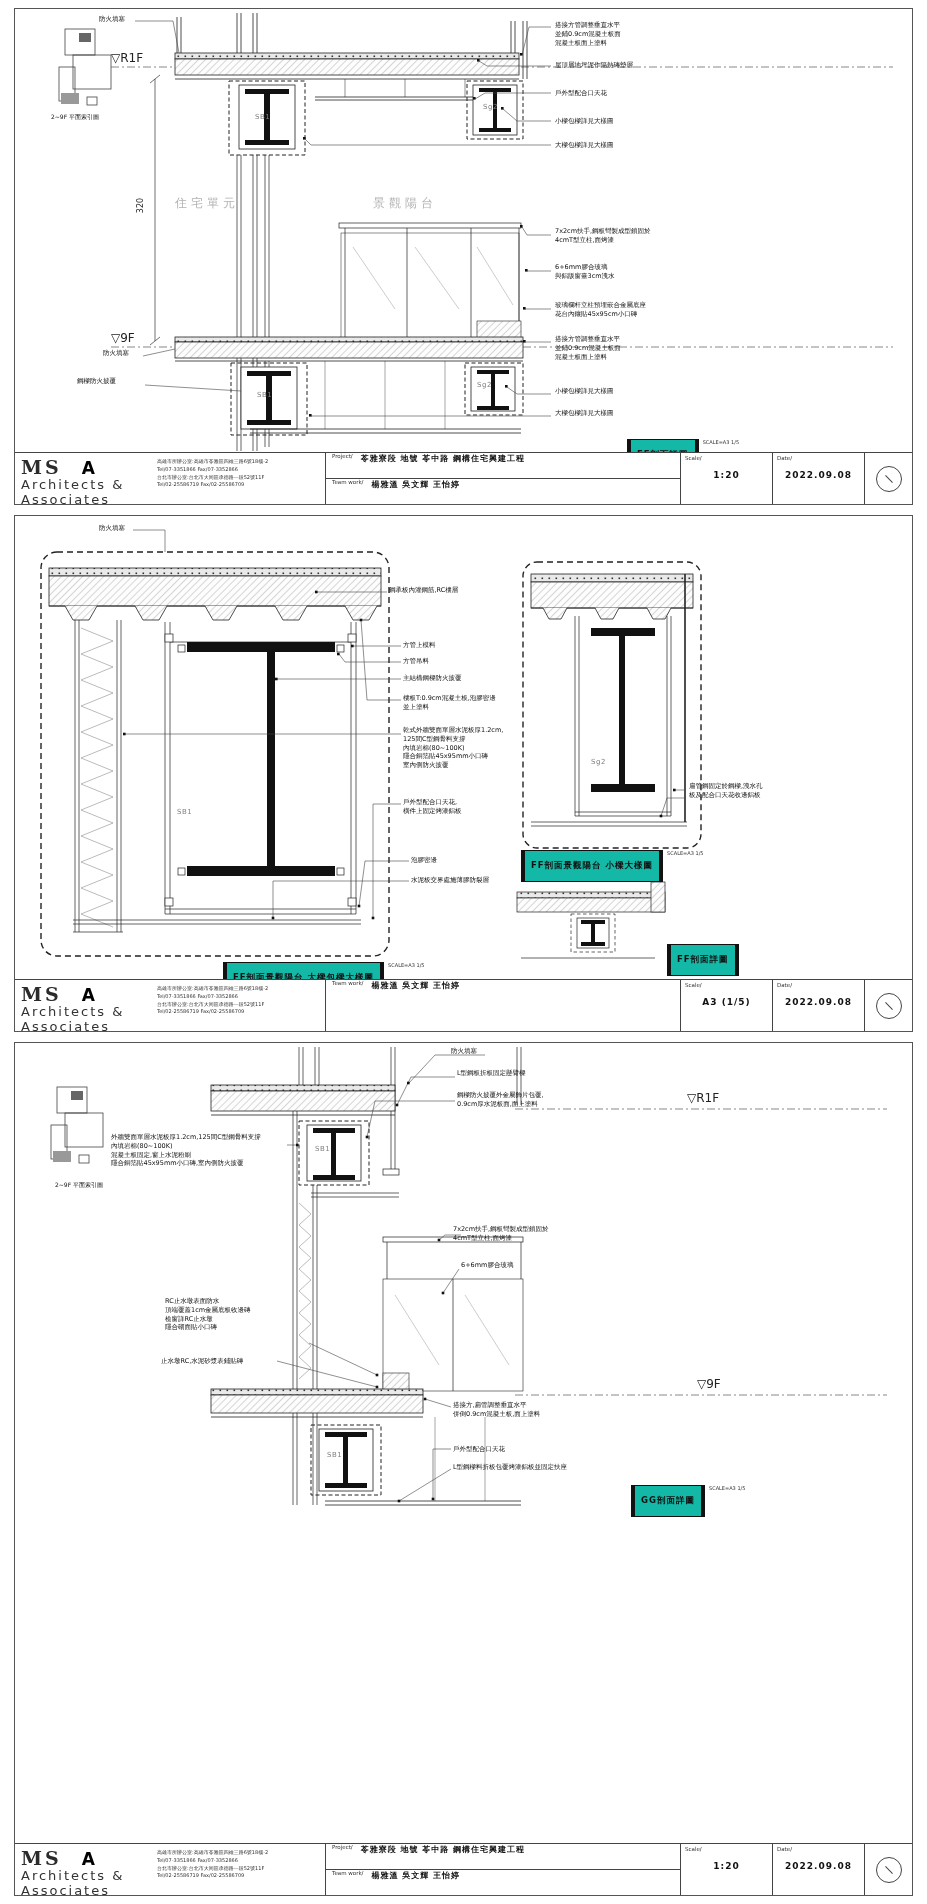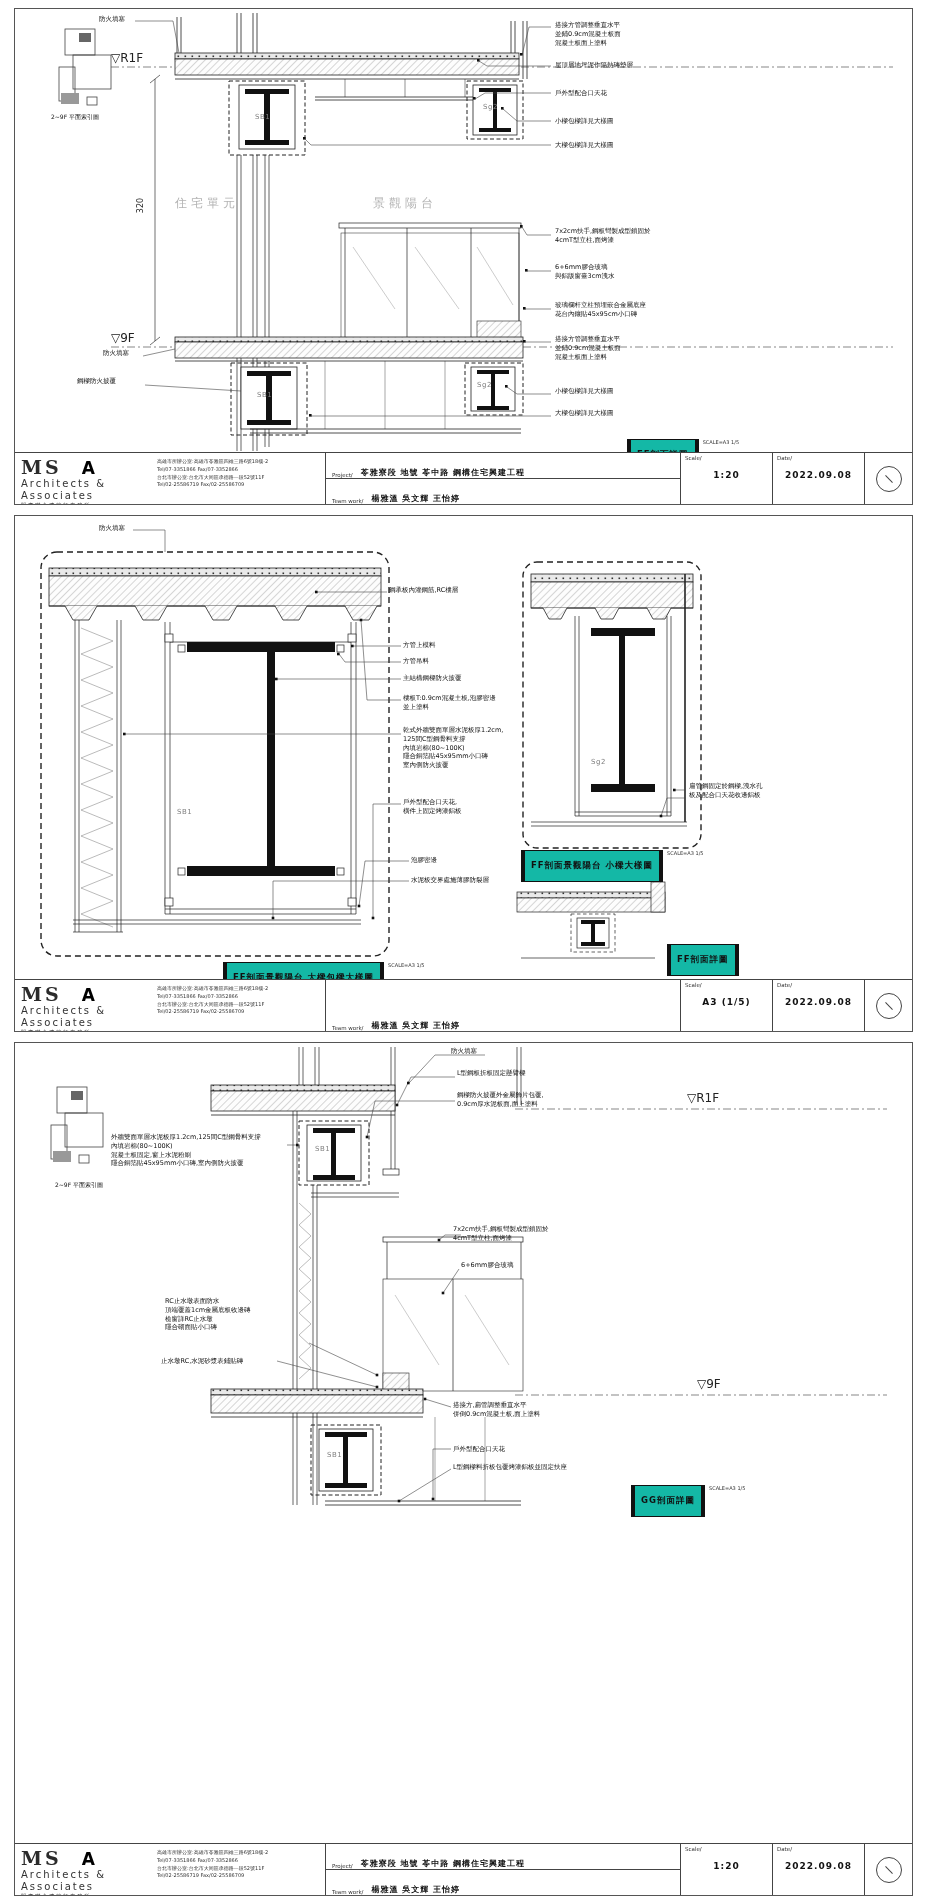--- a/index.html
+++ b/index.html
@@ -17,25 +17,25 @@
 .dim{position:absolute;font-size:8px;transform:rotate(-90deg);transform-origin:center;color:#222}
 .kp{position:absolute;font-size:6px;color:#111}
 .cap{position:absolute;display:flex;gap:4px;align-items:flex-start}
 .capbox{border:1px solid #111;border-left:4px solid #111;border-right:4px solid #111;padding:9px 6px;font-size:8.5px;font-weight:bold;letter-spacing:1px;background:#14b8a6;white-space:nowrap}
 .capsc{font-size:5px;color:#333;line-height:1.4}
 .titleblock{position:absolute;left:0;right:0;bottom:0;height:52px;border-top:1px solid #444;display:flex;background:#fff}
 .tb-logo{width:138px;padding:3px 6px 2px}
 .ms-row{display:flex;align-items:baseline;gap:20px}
 .ms{font-size:19px;font-weight:bold;letter-spacing:3px;color:#2b2b2b;font-family:"DejaVu Serif","Liberation Serif",serif}
 .la{font-size:17px;font-weight:bold;color:#000}
-.fen{font-size:10px;letter-spacing:2px;color:#333;line-height:1.15}
+.fen{font-size:13px;letter-spacing:2px;color:#333;line-height:1.15}
 .fzh{font-size:5.5px;letter-spacing:1.5px;color:#444;margin-top:1px}
 .tb-addr{width:172px;padding:5px 4px;font-size:5px;color:#333;line-height:1.55}
 .tb-main{flex:1;border-left:1px solid #444;display:flex;flex-direction:column}
-.tb-row{flex:1;display:flex;align-items:flex-end;padding:0 6px;gap:8px}
+.tb-row{flex:1;display:flex;align-items:flex-start;padding:0 6px;gap:8px}
 .tb-row + .tb-row{border-top:1px solid #444}
 .tb-lab{font-size:5.5px;color:#333;white-space:nowrap}
 .tb-val{font-size:8px;font-weight:bold;letter-spacing:1px;white-space:nowrap}
 .tb-cell{width:92px;border-left:1px solid #444;display:flex;flex-direction:column;padding:2px 4px}
 .tb-big{font-size:9px;font-weight:bold;text-align:center;margin-top:9px;letter-spacing:1px}
 .tb-stamp{width:48px;border-left:1px solid #444;display:flex;align-items:center;justify-content:center}
 .circ{width:26px;height:26px;border:1px solid #444;border-radius:50%;position:relative}
 .circ::after{content:"";position:absolute;left:50%;top:50%;width:10px;height:1px;background:#444;transform:translate(-50%,-50%) rotate(45deg)}
 </style>
 </head>

